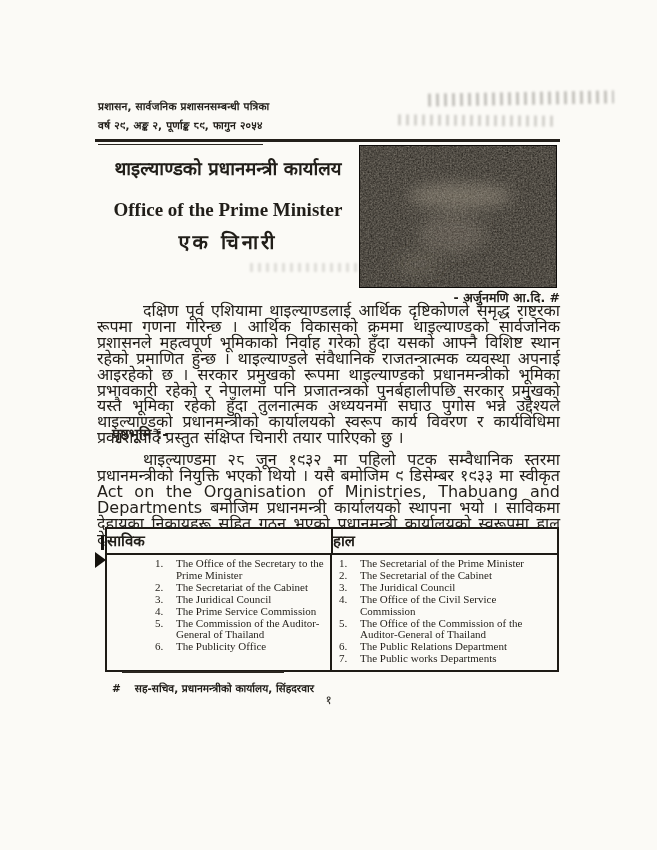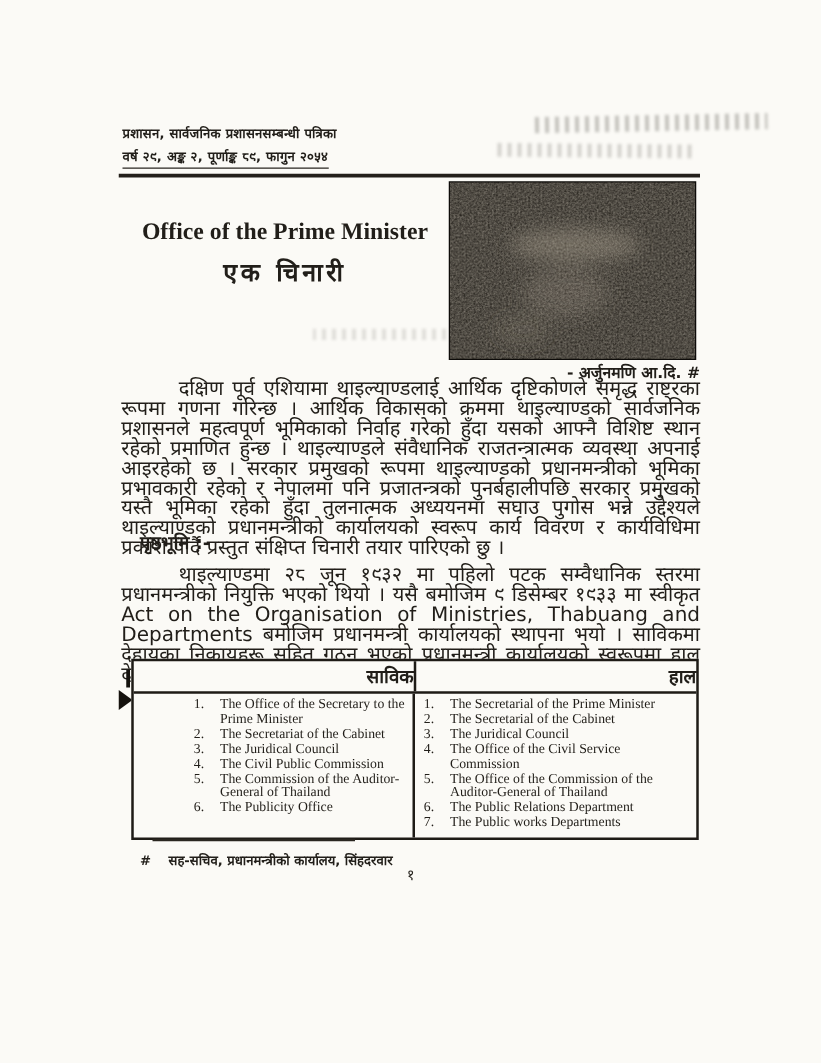--- a/index.html
+++ b/index.html
@@ -5,40 +5,40 @@
   html,body{margin:0;padding:0;}
   body{
     width:657px;height:850px;
     background:#fbfaf6;
     font-family:"DejaVu Sans",sans-serif;
     color:#211e19;
     position:relative;
     overflow:hidden;
   }
   .hdr-line1{position:absolute;left:98px;top:99px;font-size:10.5px;font-weight:bold;letter-spacing:.2px;}
-  .hdr-line2{position:absolute;left:98px;top:118px;font-size:10.5px;font-weight:bold;letter-spacing:.2px;border-bottom:1.5px solid #2a2620;padding-bottom:2px;}
+  .hdr-line2{position:absolute;left:98px;top:118px;font-size:10.5px;font-weight:bold;letter-spacing:.2px;border-bottom:1.5px solid #2a2620;padding-bottom:12px;}
   .hdr-rule{position:absolute;left:95px;top:139px;width:465px;height:2.6px;background:#231f1a;}
 
   .title-block{position:absolute;left:96px;top:157px;width:264px;text-align:center;}
   .title-np{font-size:18.5px;font-weight:bold;line-height:1.3;}
   .title-en{font-family:"Liberation Serif",serif;font-size:19px;font-weight:bold;margin-top:18px;}
   .title-sub{font-size:20px;font-weight:bold;letter-spacing:3px;margin-top:7px;}
 
   .photo{position:absolute;left:360px;top:146px;width:196px;height:141px;background:#14110d;box-shadow:0 0 0 1px #0d0b09;}
   .photo svg{display:block;}
   .author{position:absolute;left:300px;top:289px;width:260px;text-align:right;font-size:12.5px;font-weight:bold;}
 
   .para{position:absolute;left:97px;width:463px;font-size:16px;line-height:15.9px;text-align:justify;text-indent:46px;}
   .para1{top:303px;}
   .sec-heading{position:absolute;left:112px;top:423px;font-size:14.5px;font-weight:bold;}
   .para2{top:452px;}
 
   .cmp-table{position:absolute;left:105px;top:527px;width:450px;border:2px solid #1e1b16;background:#fbfaf6;}
   .t-head{display:flex;border-bottom:2px solid #1e1b16;}
-  .t-head .th{flex:1;text-align:right;font-size:15px;font-weight:bold;padding:1px 0 3px;}
+  .t-head .th{flex:1;text-align:left;font-size:15px;font-weight:bold;padding:1px 0 3px;}
   .t-head .th:first-child{border-right:2px solid #1e1b16;}
   .t-body{display:flex;align-items:stretch;}
   .tcell{width:50%;box-sizing:border-box;padding:3px 5px 5px 7px;
          font-family:"Liberation Serif",serif;font-size:11px;line-height:11.9px;
          counter-reset:li;}
   .tcell.left{border-right:2px solid #1e1b16;padding-left:48px;}
   .titem{display:flex;}
   .titem::before{counter-increment:li;content:counter(li) ".";flex:0 0 21px;}
   .titem span{flex:1;}
 
@@ -62,20 +62,21 @@
 
 <div class="smudge s1"></div>
 <div class="smudge s2"></div>
 <div class="smudge s3"></div>
 
 <div class="hdr-line1">प्रशासन, सार्वजनिक प्रशासनसम्बन्धी पत्रिका</div>
 <div class="hdr-line2">वर्ष २९, अङ्क २, पूर्णाङ्क ८९, फागुन २०५४</div>
 <div class="hdr-rule"></div>
 
 <div class="title-block">
+  <div class="title-np">थाइल्याण्डको प्रधानमन्त्री कार्यालय</div>
   <div class="title-en">Office of the Prime Minister</div>
   <div class="title-sub">एक चिनारी</div>
 </div>
 
 <div class="photo">
   <svg width="196" height="141" viewBox="0 0 196 141" preserveAspectRatio="none" aria-hidden="true">
     <defs>
       <filter id="grain" x="-5%" y="-5%" width="110%" height="110%">
         <feTurbulence type="fractalNoise" baseFrequency="0.62" numOctaves="3" seed="11" stitchTiles="stitch" result="t"></feTurbulence>
         <feColorMatrix in="t" type="luminanceToAlpha" result="a"></feColorMatrix>
@@ -116,21 +117,21 @@
       <div class="titem">
           <span>The Office of the Secretary to the Prime Minister</span>
         </div>
       <div class="titem">
           <span>The Secretariat of the Cabinet</span>
         </div>
       <div class="titem">
           <span>The Juridical Council</span>
         </div>
       <div class="titem">
-          <span>The Civil Public Commission</span>
+          <span>The Prime Service Commission</span>
         </div>
       <div class="titem">
           <span>The Commission of the Auditor-General of Thailand</span>
         </div>
       <div class="titem">
           <span>The Publicity Office</span>
         </div>
     </div>
     <div class="tcell">
       <div class="titem">

